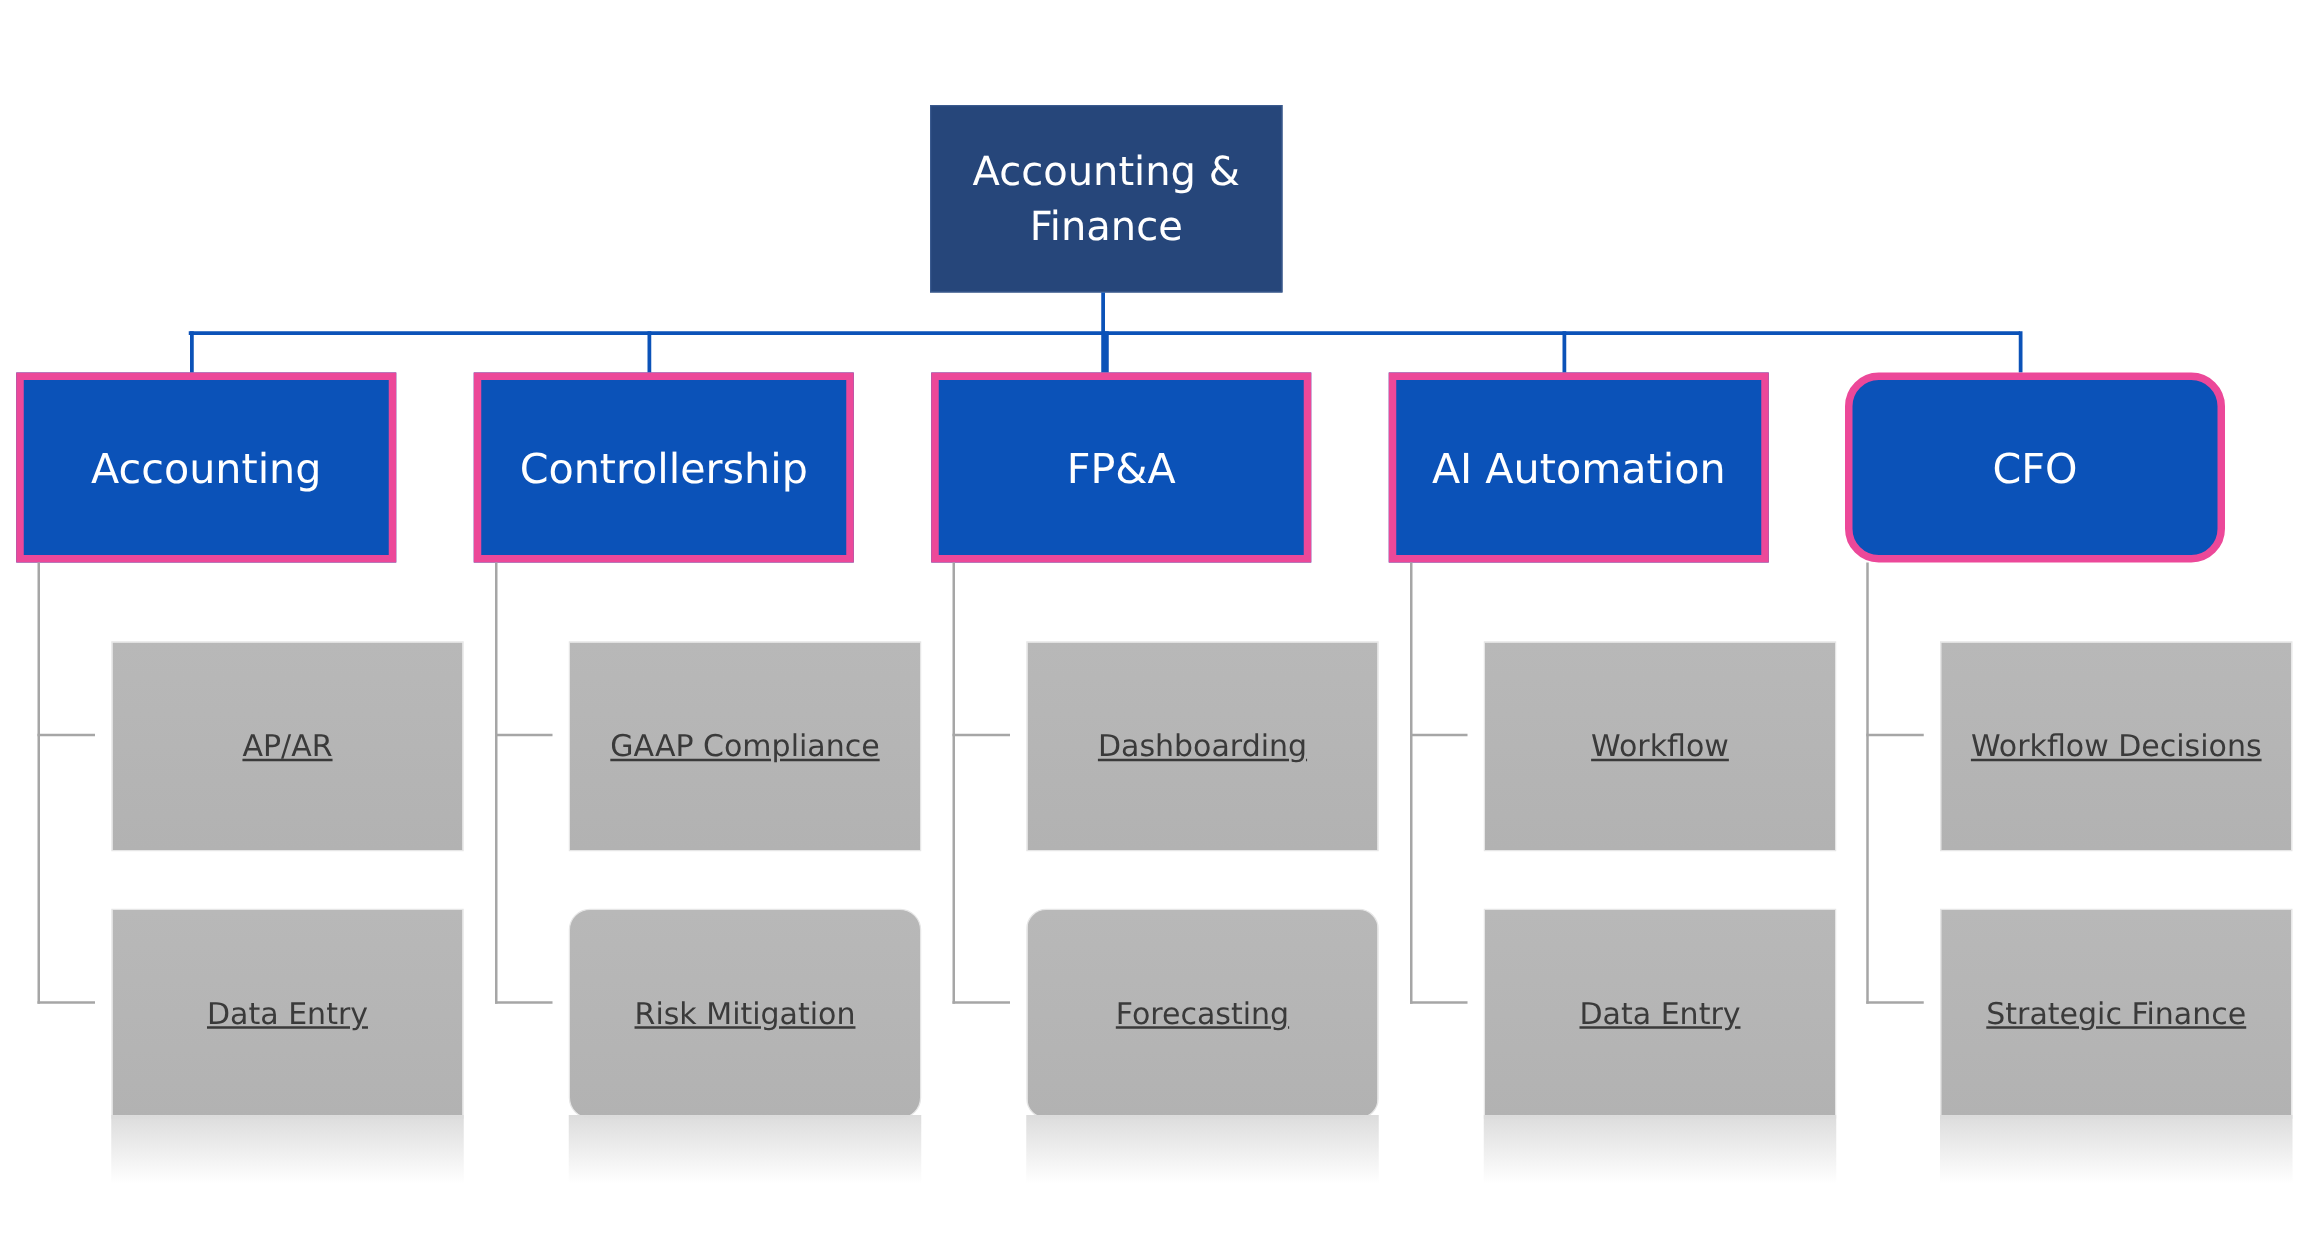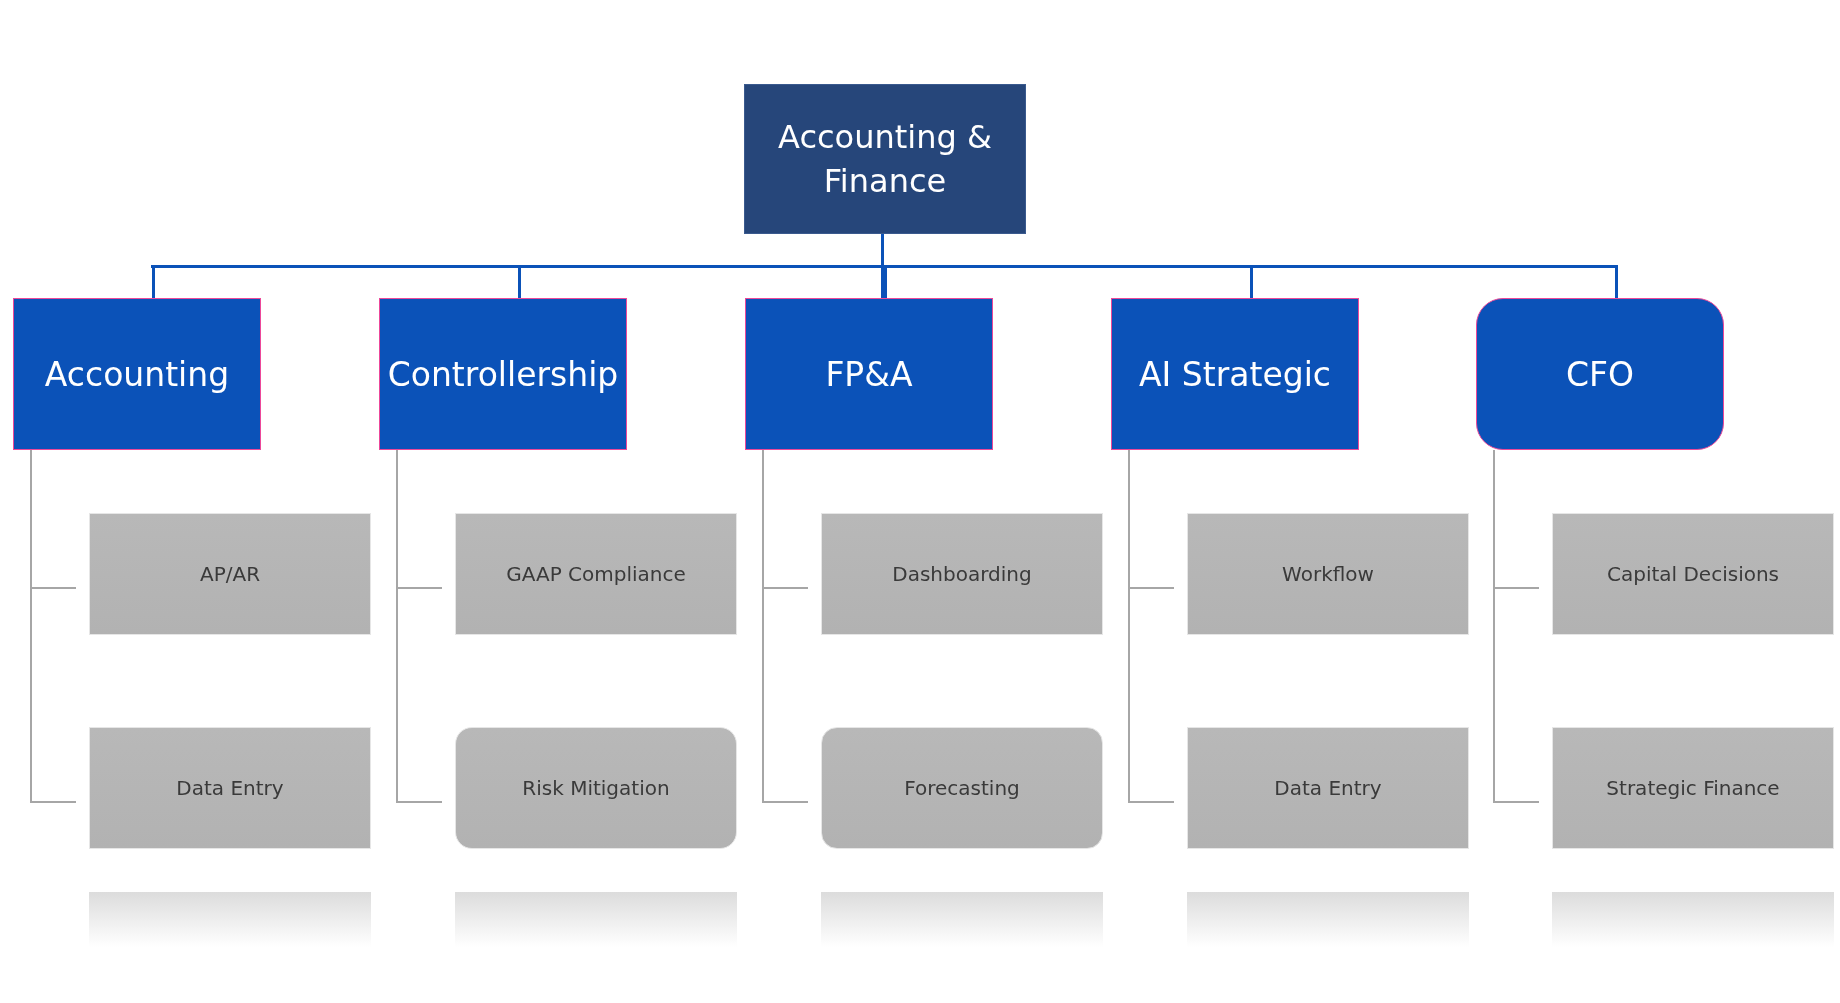--- a/index.html
+++ b/index.html
@@ -2,24 +2,24 @@
 <html><head>
 <meta charset="utf-8">
 <style>
   html, body { margin: 0; padding: 0; background: #ffffff; }
   body { width: 1840px; height: 1003px; position: relative; overflow: hidden;
          font-family: "DejaVu Sans", "Liberation Sans", sans-serif; }
   .box { position: absolute; display: flex; align-items: center; justify-content: center;
          text-align: center; box-sizing: border-box; }
   .root { left: 744px; top: 84px; width: 282px; height: 150px; background: #26467A;
           color: #ffffff; font-size: 32px; line-height: 44px; border: 1px solid #3a5a8e; }
-  .dept { top: 298px; width: 248px; height: 152px; background: #0B52B8; color: #ffffff;
-          font-size: 33px; border: 1px solid #ec4899; }
-  .sub { width: 282px; height: 122px; background: linear-gradient(#b8b8b8, #b2b2b2);
-         color: #3a3a3a; font-size: 20px; border: 1px solid #e6e6e6; }
+  .dept { top: 298px; width: 304px; height: 152px; background: #0B52B8; color: #ffffff;
+          font-size: 33px; border: 6px solid #ec4899; }
+  .sub { width: 282px; height: 168px; background: linear-gradient(#b8b8b8, #b2b2b2);
+         color: #3a3a3a; font-size: 24px; border: 1px solid #e6e6e6; text-decoration: underline; }
   .reflect { position: absolute; width: 282px; height: 55px;
              background: linear-gradient(#dcdcdc, rgba(255,255,255,0)); }
   .line-blue { position: absolute; background: #0B52B8; }
   .line-gray { position: absolute; background: #a6a6a6; }
 </style>
 </head>
 <body>
 
 <div id="chart">
   <div class="box root">
@@ -64,39 +64,39 @@
     <div class="box sub" style="left: 821px; top: 513px;">
       <span>Dashboarding</span>
     </div>
     <div class="line-gray" style="left: 762px; top: 801px; width: 46px; height: 2px;"></div>
     <div class="box sub" style="left: 821px; top: 727px; border-radius: 16px;">
       <span>Forecasting</span>
     </div>
     <div class="reflect" style="left: 821px; top: 892px;"></div>
     <div class="line-blue" style="left: 1250px; top: 265px; width: 3px; height: 33px;"></div>
     <div class="box dept" style="left: 1111px;">
-      <span>AI Strategic</span>
+      <span>AI Automation</span>
     </div>
     <div class="line-gray" style="left: 1128px; top: 450px; width: 2px; height: 353px;"></div>
     <div class="line-gray" style="left: 1128px; top: 587px; width: 46px; height: 2px;"></div>
     <div class="box sub" style="left: 1187px; top: 513px;">
       <span>Workflow</span>
     </div>
     <div class="line-gray" style="left: 1128px; top: 801px; width: 46px; height: 2px;"></div>
     <div class="box sub" style="left: 1187px; top: 727px;">
       <span>Data Entry</span>
     </div>
     <div class="reflect" style="left: 1187px; top: 892px;"></div>
     <div class="line-blue" style="left: 1615px; top: 265px; width: 3px; height: 33px;"></div>
     <div class="box dept" style="left: 1476px; border-radius: 27px;">
       <span>CFO</span>
     </div>
     <div class="line-gray" style="left: 1493px; top: 450px; width: 2px; height: 353px;"></div>
     <div class="line-gray" style="left: 1493px; top: 587px; width: 46px; height: 2px;"></div>
     <div class="box sub" style="left: 1552px; top: 513px;">
-      <span>Capital Decisions</span>
+      <span>Workflow Decisions</span>
     </div>
     <div class="line-gray" style="left: 1493px; top: 801px; width: 46px; height: 2px;"></div>
     <div class="box sub" style="left: 1552px; top: 727px;">
       <span>Strategic Finance</span>
     </div>
     <div class="reflect" style="left: 1552px; top: 892px;"></div>
   </div>
 
 </body></html>

